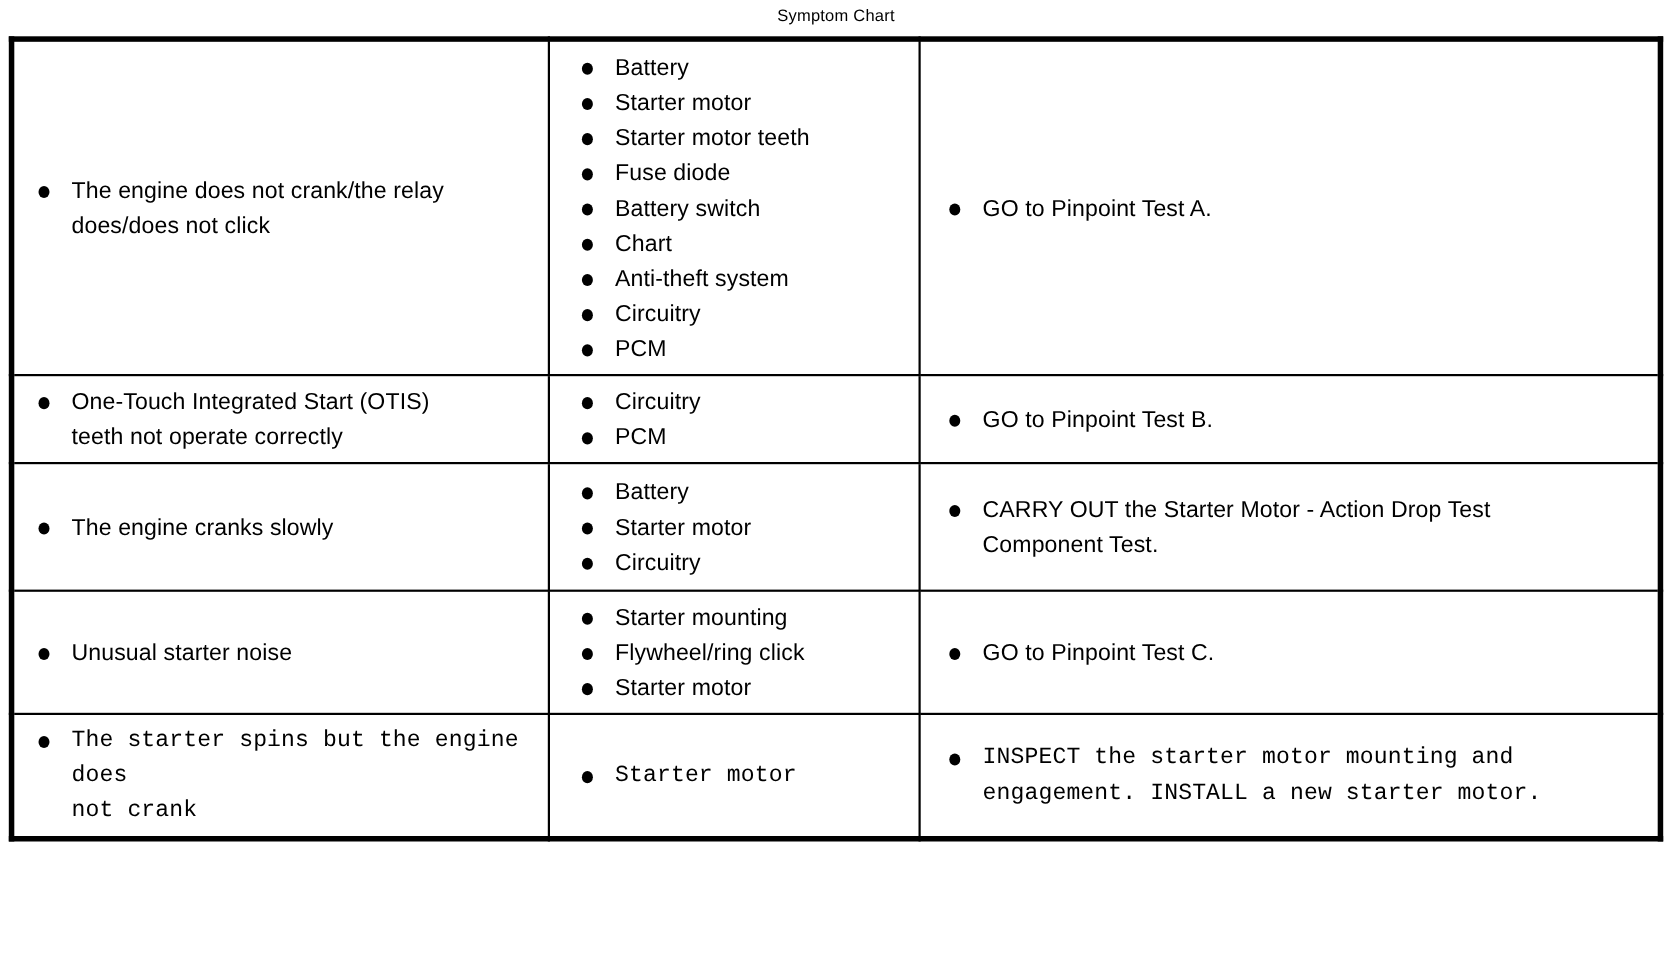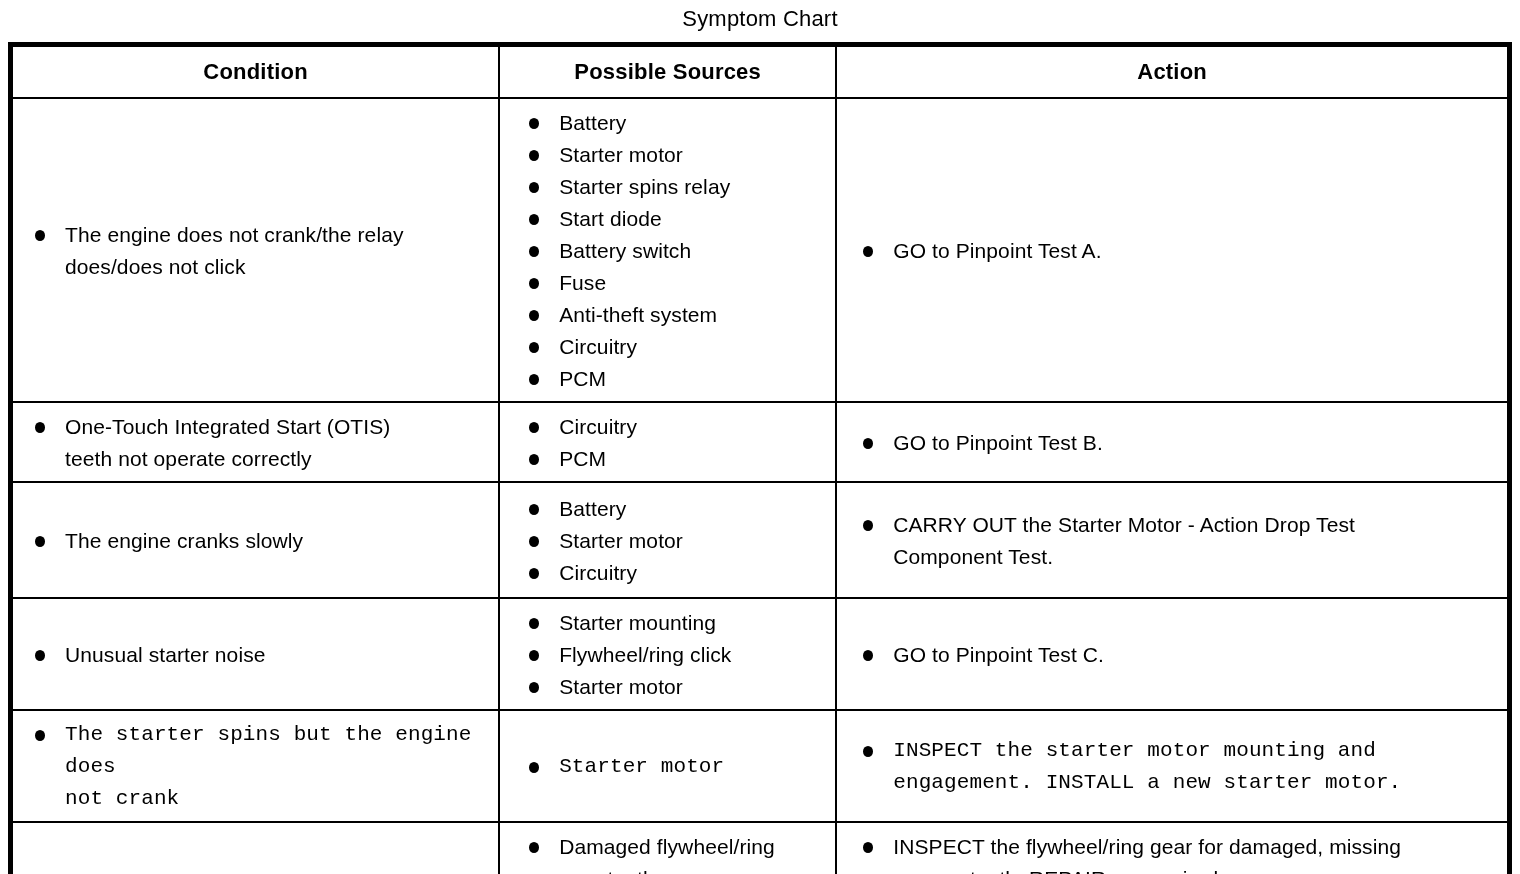--- a/index.html
+++ b/index.html
@@ -7,21 +7,21 @@
     padding: 0;
     background: #ffffff;
     width: 1520px;
     height: 874px;
     font-family: "Liberation Sans", "DejaVu Sans", sans-serif;
     color: #000000;
     -webkit-font-smoothing: antialiased;
   }
   .page-title {
     text-align: center;
-    font-size: 22px;
+    font-size: 15px;
     font-weight: 400;
     margin: 6px 0 10px 0;
     letter-spacing: 0.2px;
   }
   table.symptom-table {
     border-collapse: collapse;
     table-layout: fixed;
     width: 1504px;
     margin-left: 8px;
     border: 5px solid #000000;
@@ -77,58 +77,53 @@
 
 <div class="page-title">Symptom Chart</div>
 
 <table class="symptom-table">
   <colgroup>
     <col style="width:487px">
     <col style="width:336px">
     <col style="width:671px">
   </colgroup>
   <tbody>
-      <tr>
-    <th>Condition</th>
-    <th>Possible Sources</th>
-    <th>Action</th>
-  </tr>
 
   <tr class="r-1">
     <td class="cell col-cond">
       <div class="item">
         <span class="dot"></span>
         <span class="txt">The engine does not crank/the relay
 does/does not click</span>
       </div>
     </td>
     <td class="cell col-src">
       <div class="item">
             <span class="dot"></span>
             <span class="txt">Battery</span>
           </div>
       <div class="item">
             <span class="dot"></span>
             <span class="txt">Starter motor</span>
           </div>
       <div class="item">
             <span class="dot"></span>
-            <span class="txt">Starter spins relay</span>
-          </div>
-      <div class="item">
-            <span class="dot"></span>
-            <span class="txt">Start diode</span>
+            <span class="txt">Starter motor teeth</span>
+          </div>
+      <div class="item">
+            <span class="dot"></span>
+            <span class="txt">Fuse diode</span>
           </div>
       <div class="item">
             <span class="dot"></span>
             <span class="txt">Battery switch</span>
           </div>
       <div class="item">
             <span class="dot"></span>
-            <span class="txt">Fuse</span>
+            <span class="txt">Chart</span>
           </div>
       <div class="item">
             <span class="dot"></span>
             <span class="txt">Anti-theft system</span>
           </div>
       <div class="item">
             <span class="dot"></span>
             <span class="txt">Circuitry</span>
           </div>
       <div class="item">
@@ -245,31 +240,14 @@
     </td>
     <td class="cell col-act">
       <div class="item">
             <span class="dot"></span>
             <span class="txt">INSPECT the starter motor mounting and
 engagement. INSTALL a new starter motor.</span>
           </div>
     </td>
   </tr>
 
-  <tr class="r-6">
-    <td class="cell col-cond"></td>
-    <td class="cell col-src">
-      <div class="item">
-            <span class="dot"></span>
-            <span class="txt">Damaged flywheel/ring
-gear teeth</span>
-          </div>
-    </td>
-    <td class="cell col-act">
-      <div class="item">
-            <span class="dot"></span>
-            <span class="txt">INSPECT the flywheel/ring gear for damaged, missing
-or worn teeth. REPAIR as required.</span>
-          </div>
-    </td>
-  </tr>
 </tbody>
   </table>
 
 </body></html>

